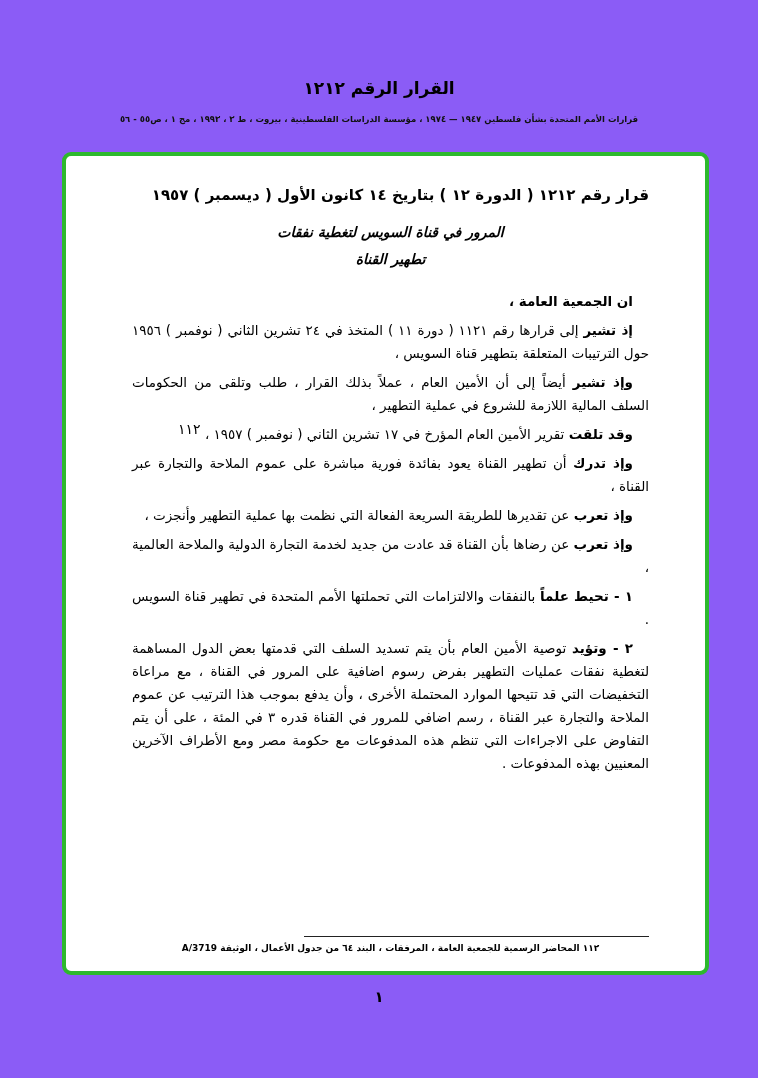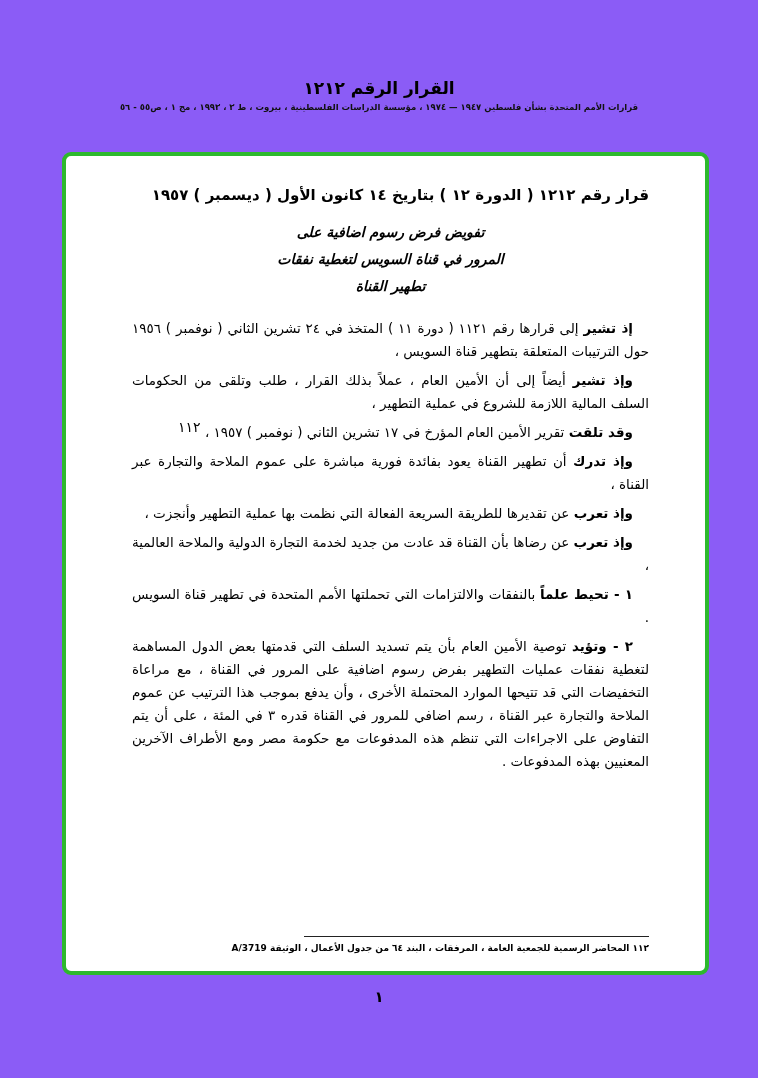--- a/index.html
+++ b/index.html
@@ -11,21 +11,21 @@
     position: relative;
   }
   .page { position: absolute; inset: 0; background: #8b5cf6; }
 
   .doc-title {
     position: absolute; top: 78px; left: 0; width: 100%;
     text-align: center; font-weight: 700; font-size: 17px;
     direction: rtl;
   }
   .source-line {
-    position: absolute; top: 102px; left: 0; width: 100%;
+    position: absolute; top: 114px; left: 0; width: 100%;
     text-align: center; font-weight: 700; font-size: 8.5px;
     color: #111; direction: rtl;
   }
 
   .green-box {
     position: absolute; left: 62px; top: 152px;
     width: 639px; height: 815px;
     border: 4px solid #2db92d; border-radius: 9px;
     background: #ffffff;
   }
@@ -44,46 +44,46 @@
   .res-subtitle {
     text-align: center; font-weight: 700; font-style: italic;
     font-size: 14px; line-height: 27px; margin: 0 0 14px 0;
   }
   .para { margin: 3px 0; text-indent: 16px; }
   .para .lead { font-weight: 700; }
   sup.fn-ref { font-size: 14px; line-height: 0; margin-left: 16px; }
 
   .footnote { margin-top: auto; padding-top: 8px; }
   .fn-rule { width: 345px; border-top: 1.5px solid #222; margin-bottom: 5px; }
-  .fn-text { font-size: 9px; font-weight: 700; text-align: right; line-height: 13px; }
+  .fn-text { font-size: 9px; font-weight: 700; text-align: center; line-height: 13px; }
 
   .page-number {
     position: absolute; top: 988px; left: 0; width: 100%;
     text-align: center; font-weight: 700; font-size: 15px;
   }
 </style>
 </head>
 <body>
 
 <div class="page">
 
   <div class="doc-title">القرار الرقم ١٢١٢</div>
   <div class="source-line">قرارات الأمم المتحدة بشأن فلسطين ١٩٤٧ — ١٩٧٤ ، مؤسسة الدراسات الفلسطينية ، بيروت ، ط ٣ ، ١٩٩٣ ، مج ١ ، ص٥٥ - ٥٦</div>
 
   <div class="green-box">
     <div class="box-inner">
 
       <div class="res-heading">قرار رقم ١٢١٢ ( الدورة ١٢ ) بتاريخ ١٤ كانون الأول ( ديسمبر ) ١٩٥٧</div>
 
       <div class="res-subtitle">
-        <div>تفويض فرض رسوم اضافية على</div>
         <div>المرور في قناة السويس لتغطية نفقات</div>
         <div>تطهير القناة</div>
       </div>
 
+      <p class="para"><span class="lead">ان الجمعية العامة ،</span><span></span></p>
 
       <p class="para"><span class="lead">إذ تشير</span><span> إلى قرارها رقم ١١٢١ ( دورة ١١ ) المتخذ في ٢٤ تشرين الثاني ( نوفمبر ) ١٩٥٦ حول الترتيبات المتعلقة بتطهير قناة السويس ،</span></p>
 
       <p class="para"><span class="lead">وإذ تشير</span><span> أيضاً إلى أن الأمين العام ، عملاً بذلك القرار ، طلب وتلقى من الحكومات السلف المالية اللازمة للشروع في عملية التطهير ،</span></p>
 
       <p class="para"><span class="lead">وقد تلقت</span><span> تقرير الأمين العام المؤرخ في ١٧ تشرين الثاني ( نوفمبر ) ١٩٥٧ ، </span><sup class="fn-ref">١١٢</sup></p>
 
       <p class="para"><span class="lead">وإذ تدرك</span><span> أن تطهير القناة يعود بفائدة فورية مباشرة على عموم الملاحة والتجارة عبر القناة ،</span></p>
 
       <p class="para"><span class="lead">وإذ تعرب</span><span> عن تقديرها للطريقة السريعة الفعالة التي نظمت بها عملية التطهير وأنجزت ،</span></p>

